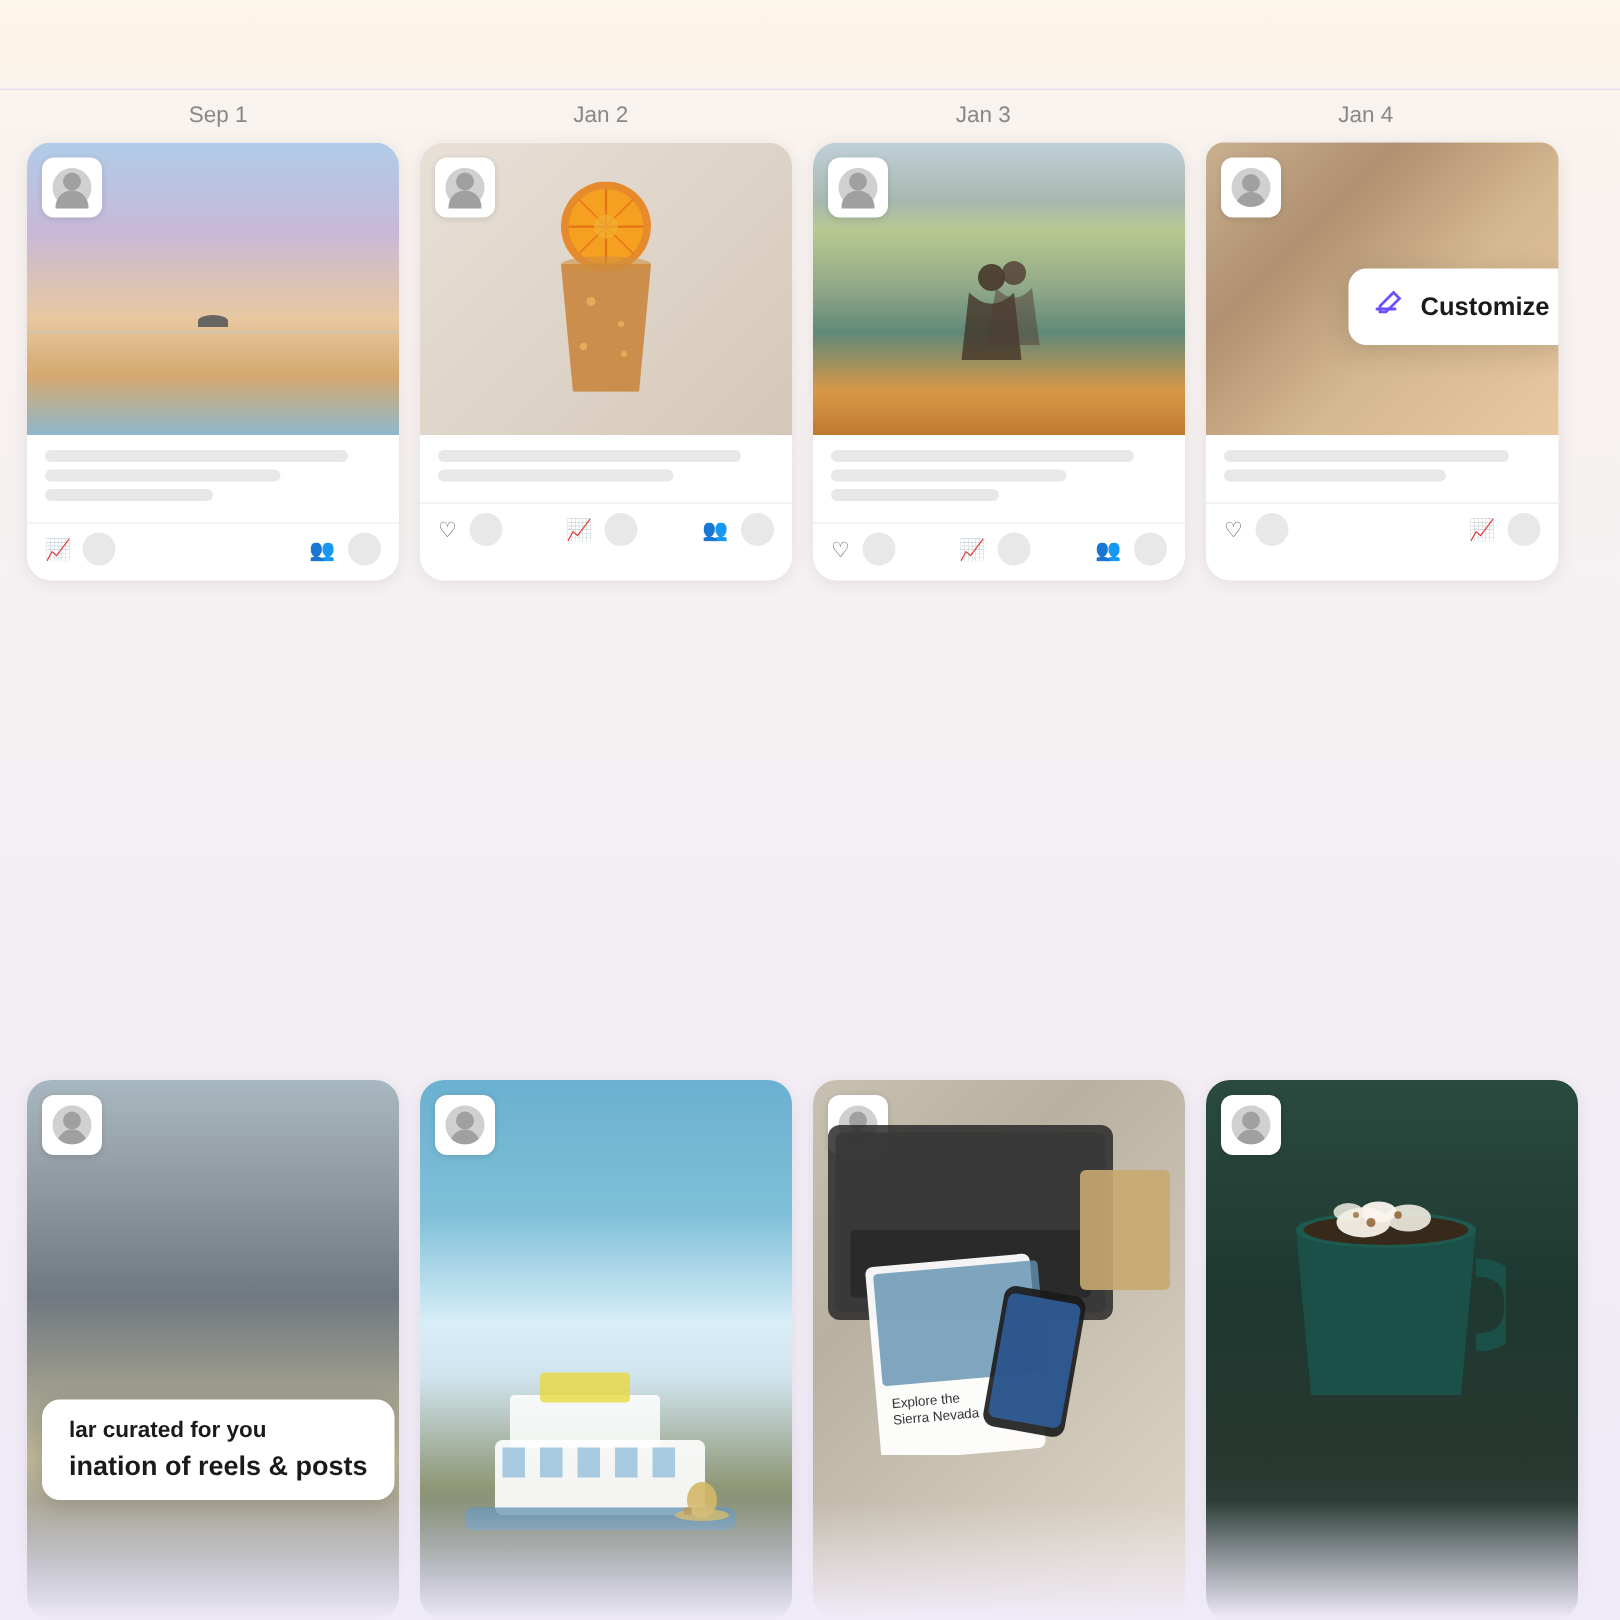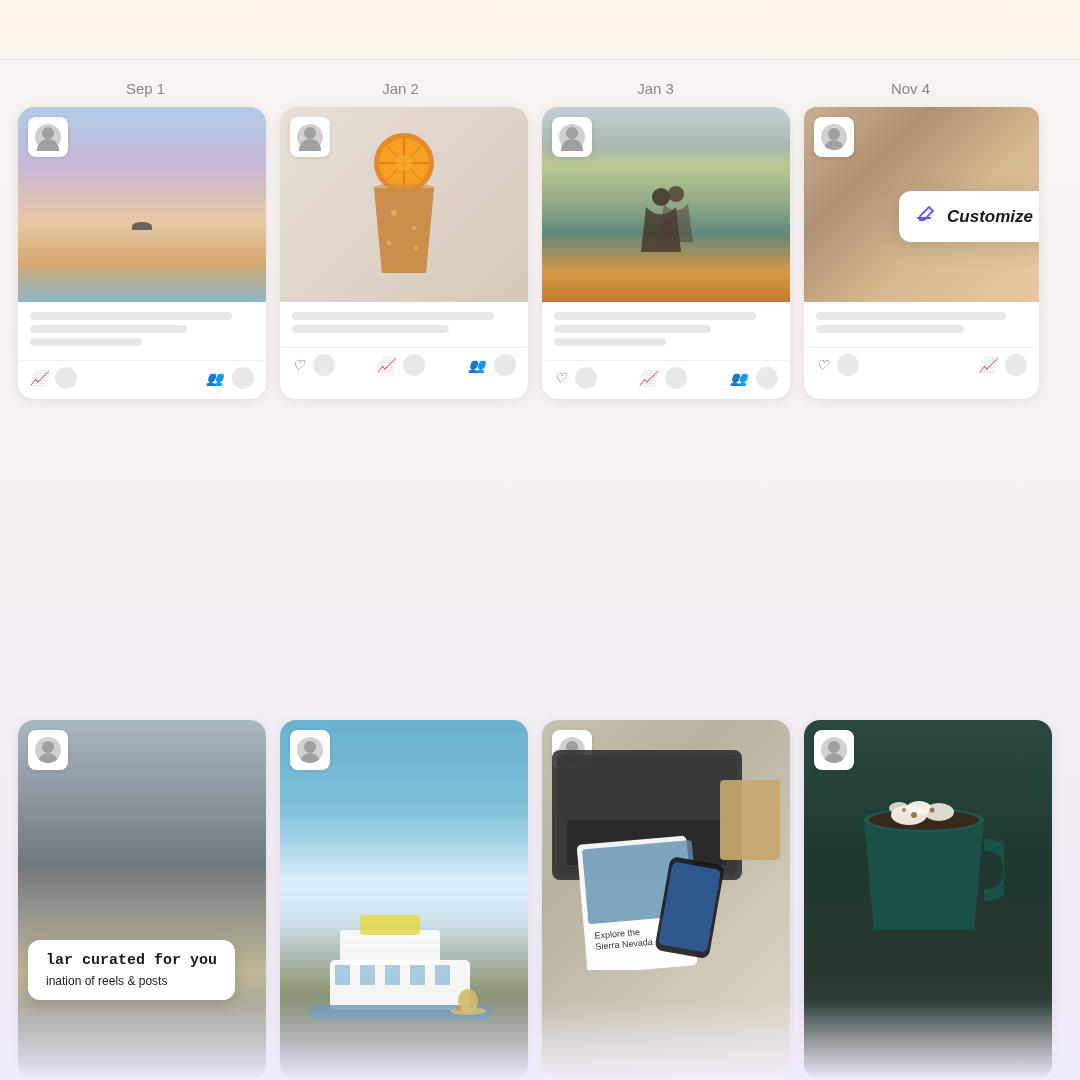--- a/index.html
+++ b/index.html
@@ -28,21 +28,21 @@
       position: absolute;
       top: 60px;
       left: 0;
       width: 1080px;
       padding: 0 18px;
     }
 
     .date-headers {
       display: flex;
       padding: 0 0 10px 0;
-      margin-top: 20px;
+      margin-top: 8px;
       align-items: flex-end;
     }
 
     .date-col {
       flex: 0 0 255px;
       text-align: center;
       color: #888;
       font-size: 15px;
       font-weight: 500;
     }
@@ -54,21 +54,20 @@
     }
 
     .card {
       flex: 0 0 248px;
       width: 248px;
       background: #fff;
       border-radius: 16px;
       box-shadow: 0 2px 12px rgba(0,0,0,0.08);
       overflow: hidden;
       position: relative;
-      font-style: italic;
     }
 
     .card-image {
       width: 100%;
       height: 195px;
       border-radius: 12px 12px 0 0;
       overflow: hidden;
       position: relative;
     }
 
@@ -238,21 +237,21 @@
 <body>
 
 <div class="top-bar"></div>
 
 <div class="content-area">
 
   <div class="date-headers">
     <div class="date-col">Sep 1</div>
     <div class="date-col">Jan 2</div>
     <div class="date-col">Jan 3</div>
-    <div class="date-col">Nov 4</div>
+    <div class="date-col">Jan 4</div>
   </div>
 
   <div class="cards-grid">
 
     <div class="card">
       <div class="card-image img-sunset">
         <div class="horizon-line"></div>
         <div class="boat-silhouette"></div>
         <div class="avatar-badge">
           <div style="position:relative;width:26px;height:26px;">
@@ -413,22 +412,22 @@
         <div class="bottom-avatar">
           <div style="position:relative;width:26px;height:26px;">
             <div style="width:26px;height:26px;background:#d0d0d0;border-radius:50%;overflow:hidden;">
               <div style="width:12px;height:12px;background:#a0a0a0;border-radius:50%;margin:4px auto 0;"></div>
               <div style="width:20px;height:10px;background:#a0a0a0;border-radius:10px 10px 0 0;margin: 0 auto;"></div>
             </div>
           </div>
         </div>
 
         <div style="position:absolute;bottom:80px;left:10px;background:#fff;border-radius:12px;padding:12px 18px;box-shadow:0 4px 16px rgba(0,0,0,0.15);z-index:10;">
-          <div style="font-size:15px;font-weight:700;color:#1a1a1a;margin-bottom:5px;font-family:Liberation Mono, monospace;">lar curated for you</div>
-          <div style="font-size:12px;font-weight:400;color:#1a1a1a;">ination of reels &amp; posts</div>
+          <div style="font-size:15px;font-weight:700;color:#1a1a1a;margin-bottom:5px;">lar curated for you</div>
+          <div style="font-size:18px;font-weight:700;color:#1a1a1a;">ination of reels &amp; posts</div>
         </div>
       </div>
     </div>
 
     <div class="bottom-card">
       <div class="bottom-card-image" style="background: linear-gradient(180deg, #6ab0d0 0%, #80c0d8 25%, #d8eef8 45%, #d0e4ee 55%, #909878 75%, #607080 100%);">
         <div class="bottom-avatar">
           <div style="position:relative;width:26px;height:26px;">
             <div style="width:26px;height:26px;background:#d0d0d0;border-radius:50%;overflow:hidden;">
               <div style="width:12px;height:12px;background:#a0a0a0;border-radius:50%;margin:4px auto 0;"></div>

